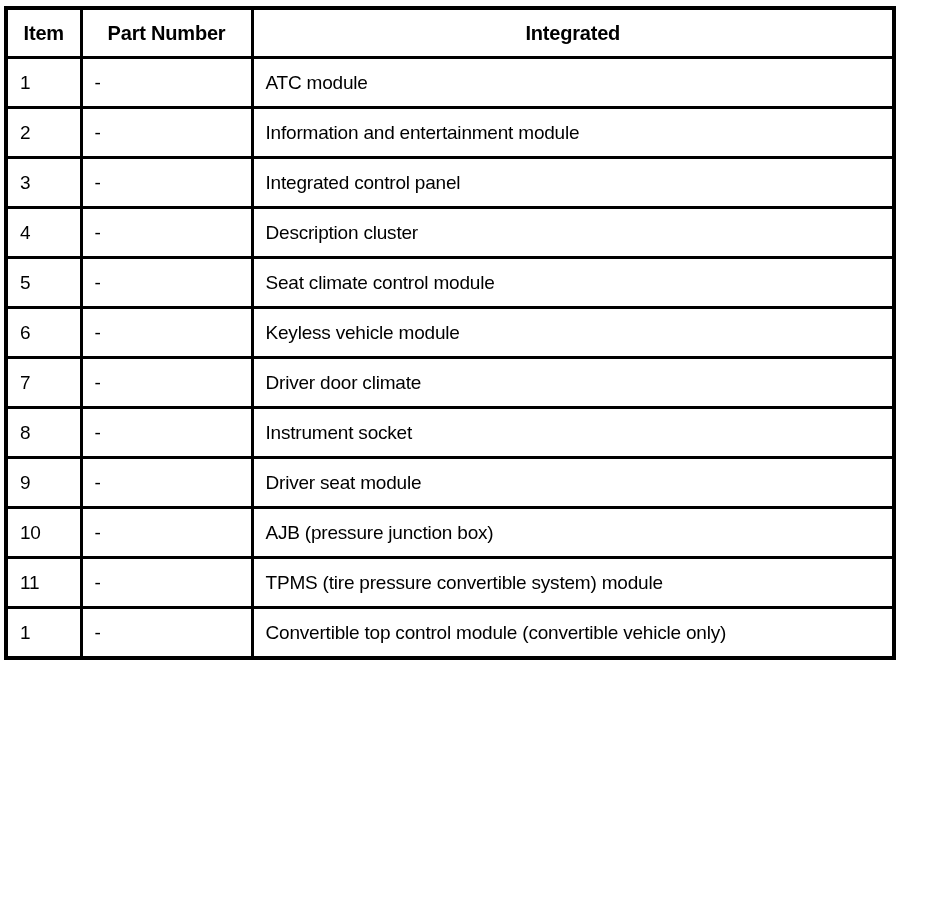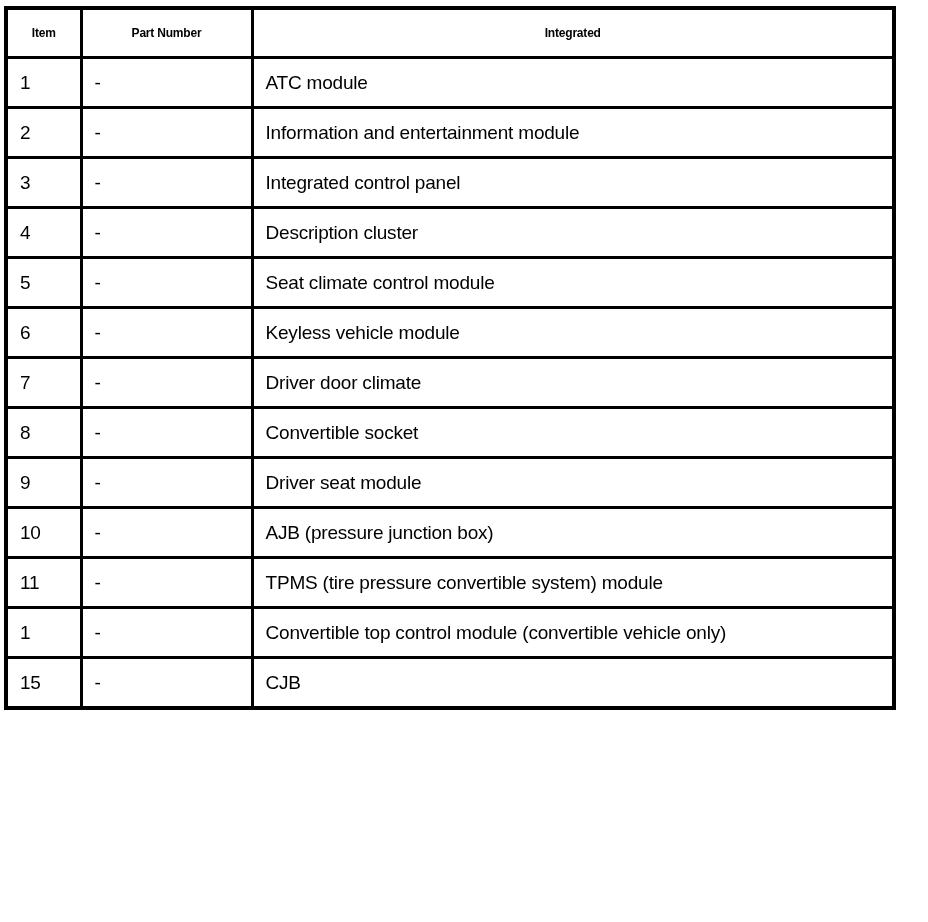--- a/index.html
+++ b/index.html
@@ -27,21 +27,21 @@
   }
   table.parts th,
   table.parts td {
     border: 3px solid #000000;
     overflow: hidden;
     white-space: nowrap;
     vertical-align: middle;
   }
   table.parts th {
     font-weight: bold;
-    font-size: 12px;
+    font-size: 20px;
     text-align: center;
     height: 46px;
     padding: 0 4px;
     letter-spacing: -0.2px;
   }
   table.parts td {
     font-size: 19px;
     font-weight: normal;
     text-align: left;
     height: 47px;
@@ -100,21 +100,21 @@
       <td>Keyless vehicle module</td>
     </tr>
     <tr>
       <td>7</td>
       <td>-</td>
       <td>Driver door climate</td>
     </tr>
     <tr>
       <td>8</td>
       <td>-</td>
-      <td>Convertible socket</td>
+      <td>Instrument socket</td>
     </tr>
     <tr>
       <td>9</td>
       <td>-</td>
       <td>Driver seat module</td>
     </tr>
     <tr>
       <td>10</td>
       <td>-</td>
       <td>AJB (pressure junction box)</td>
@@ -122,19 +122,14 @@
     <tr>
       <td>11</td>
       <td>-</td>
       <td>TPMS (tire pressure convertible system) module</td>
     </tr>
     <tr>
       <td>1</td>
       <td>-</td>
       <td>Convertible top control module (convertible vehicle only)</td>
     </tr>
-    <tr>
-      <td>15</td>
-      <td>-</td>
-      <td>CJB</td>
-    </tr>
   </tbody>
 </table>
 
 </body></html>

